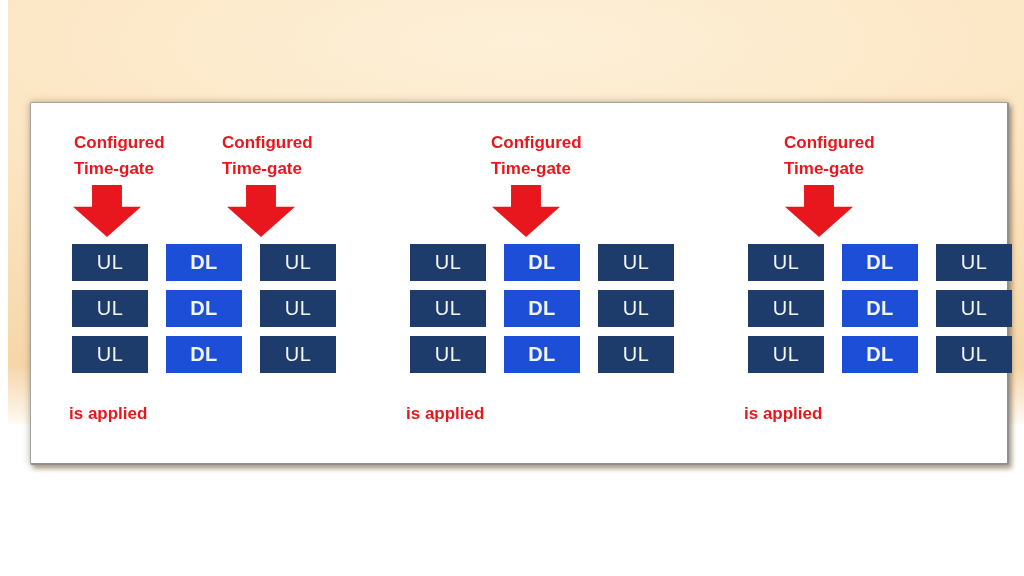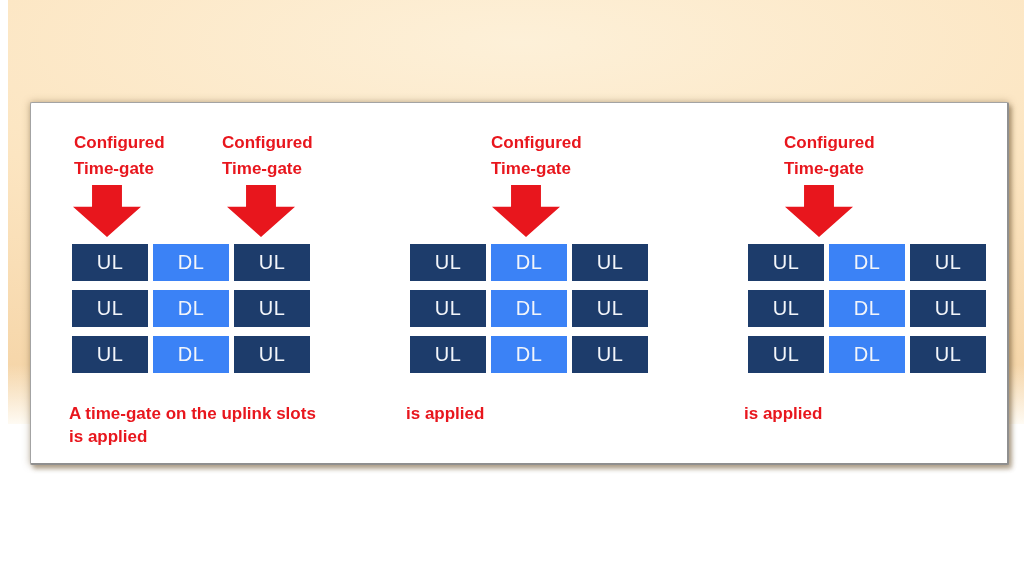--- a/index.html
+++ b/index.html
@@ -49,32 +49,32 @@
   .p1 .arrow.a1 { left: 6px; }
   .p1 .arrow.a2 { left: 160px; }
   .p2 .arrow.a1 { left: 88px; }
   .p3 .arrow.a1 { left: 43px; }
 
   .grid {
     position: absolute; top: 141px;
     display: grid;
     grid-template-columns: repeat(3, 76px);
     grid-auto-rows: 37px;
-    gap: 9px 5px;
+    gap: 9px 18px;
   }
   .p1 .grid { left: 5px; }
   .p2 .grid { left: 6px; }
   .p3 .grid { left: 6px; }
 
   .cell {
     display: flex; align-items: center; justify-content: center;
     font-size: 20px; letter-spacing: 0.5px; color: #f2f5fa;
   }
   .cell[data-type="UL"] { background: #1d3c6b; }
-  .cell[data-type="DL"] { background: #3b82f6; }
+  .cell[data-type="DL"] { background: #1d4ed8; font-weight: bold; }
 
   .caption {
     position: absolute; top: 299px; left: 2px; margin: 0;
     color: #e8161d; font-size: 17px; font-weight: bold; line-height: 23px;
     white-space: nowrap;
   }
   .cap-line { display: block; }
 </style>
 </head>
 <body>
@@ -98,21 +98,20 @@
         <div class="cell" data-type="DL">DL</div>
         <div class="cell" data-type="UL">UL</div>
         <div class="cell" data-type="UL">UL</div>
         <div class="cell" data-type="DL">DL</div>
         <div class="cell" data-type="UL">UL</div>
         <div class="cell" data-type="UL">UL</div>
         <div class="cell" data-type="DL">DL</div>
         <div class="cell" data-type="UL">UL</div>
       </div>
       <p class="caption">
-        <span class="cap-line">A time-gate on the uplink slots</span>
         <span class="cap-line">is applied</span>
       </p>
     </section>
 
     <section class="panel p2">
       <div class="tg-label l1">
         <div>Configured</div>
         <div>Time-gate</div>
       </div>
       <div class="arrow a1"></div>

